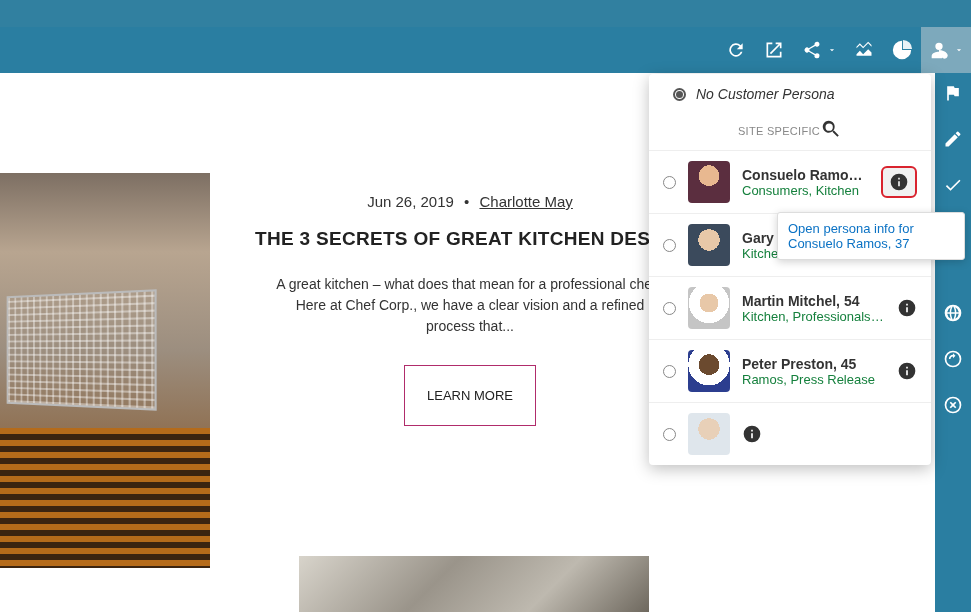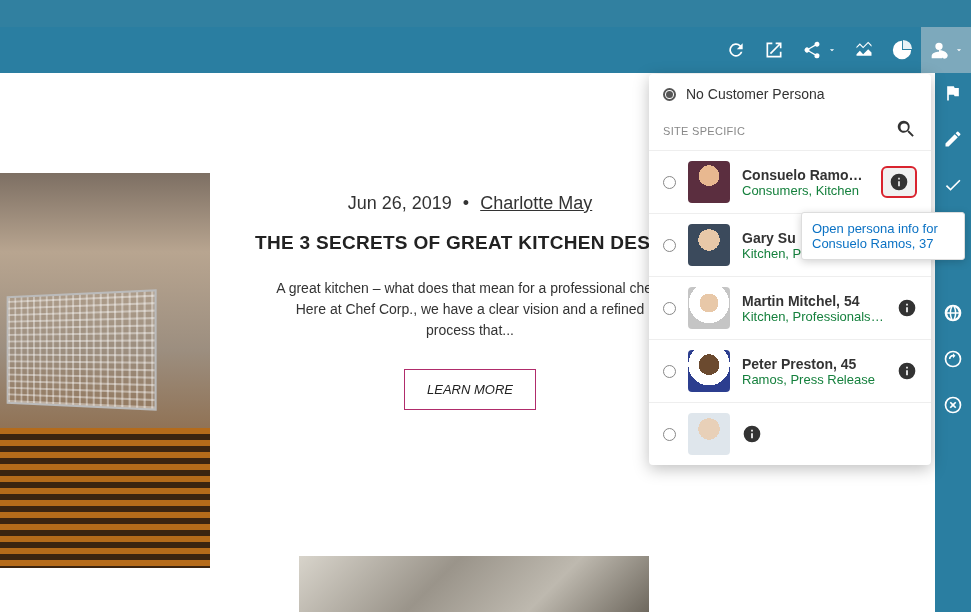--- a/index.html
+++ b/index.html
@@ -18,52 +18,52 @@
 .right-rail { position: absolute; right: 0; top: 73px; width: 36px; bottom: 0; background: #2a7ea1; display: flex; flex-direction: column; align-items: center; padding-top: 10px; gap: 22px; }
 .right-rail svg { fill: #fff; width: 20px; height: 20px; }
 .rail-item { cursor: pointer; }
 
 .content { position: absolute; left: 0; top: 73px; right: 36px; bottom: 0; background: #fff; display: flex; }
 .kitchen-img { width: 210px; height: 395px; margin-top: 100px; background: linear-gradient(180deg, #7d6f63 0%, #b8a590 20%, #9c8e7f 45%, #8d6b4a 70%, #6b4e2f 100%); position: relative; overflow: hidden; }
 .kitchen-img::before { content:""; position:absolute; left:0; top:120px; width:150px; height:110px; background: repeating-linear-gradient(0deg, rgba(255,255,255,0.4) 0 2px, transparent 2px 7px), repeating-linear-gradient(90deg, rgba(255,255,255,0.4) 0 2px, transparent 2px 7px); border:2px solid #bbb; transform: perspective(300px) rotateY(-14deg); }
 .kitchen-img::after { content:""; position:absolute; bottom:0; left:0; right:0; height:140px; background: repeating-linear-gradient(180deg, #b56b1a 0 6px, #3b2410 6px 12px); }
 
 .article { flex: 1; padding: 120px 40px 0 40px; text-align: center; max-width: 520px; }
-.article-date { font-size: 18px; color: #333; margin-bottom: 18px; }
+.article-date { font-size: 15px; color: #333; margin-bottom: 18px; }
 .article-date .sep { margin: 0 6px; }
 .article-date a { color: #333; text-decoration: underline; }
 .article-title { font-size: 19px; font-weight: bold; letter-spacing: 0.3px; margin-bottom: 24px; color: #222; }
 .article-body { font-size: 14px; color: #333; line-height: 1.5; margin-bottom: 28px; padding: 0 20px; }
-.learn-more { display: inline-block; border: 1.5px solid #b02c6b; padding: 12px 22px; font-size: 13px; color: #222; cursor: pointer; font-style: italic; }
+.learn-more { display: inline-block; border: 1.5px solid #b02c6b; padding: 22px 22px; font-size: 13px; color: #222; cursor: pointer; }
 
 .second-img { position: absolute; left: 299px; bottom: 0; width: 350px; height: 56px; background: linear-gradient(135deg, #d8d4cb 0%, #9a948a 40%, #beb9af 70%, #6e685e 100%); }
 
 .persona-dropdown { position: absolute; top: 74px; right: 40px; width: 282px; background: #fff; border-radius: 4px; box-shadow: 0 4px 16px rgba(0,0,0,0.25); z-index: 50; }
-.pd-header { padding: 12px 14px 8px; }
+.pd-header { padding: 12px 24px 8px; font-style: italic; }
 .pd-row-top { display: flex; align-items: center; gap: 10px; }
 .pd-radio-main { width: 13px; height: 13px; border: 2px solid #555; border-radius: 50%; display: inline-flex; align-items: center; justify-content: center; }
 .pd-radio-main .dot { width: 7px; height: 7px; background: #555; border-radius: 50%; }
 .pd-no-persona { font-size: 14px; color: #333; }
-.pd-section { display: flex; align-items: center; justify-content: space-between; padding: 8px 14px 6px; }
+.pd-section { display: flex; align-items: center; justify-content: center; padding: 8px 14px 6px; }
 .pd-section-label { font-size: 11px; color: #888; letter-spacing: 0.3px; }
 .pd-search svg { width: 22px; height: 22px; fill: #333; cursor: pointer; }
 
 .persona-list { }
 .persona-item { display: flex; align-items: center; padding: 10px 14px; border-top: 1px solid #eee; gap: 12px; }
 .persona-item:first-child { border-top: 1px solid #eee; }
 .persona-radio { width: 13px; height: 13px; border: 1.5px solid #888; border-radius: 50%; flex-shrink: 0; cursor: pointer; }
 .persona-avatar { width: 42px; height: 42px; border-radius: 4px; flex-shrink: 0; }
 .persona-text { flex: 1; min-width: 0; }
 .persona-name { font-size: 14px; font-weight: bold; color: #333; white-space: nowrap; overflow: hidden; text-overflow: ellipsis; }
 .persona-tags { font-size: 13px; color: #15803d; white-space: nowrap; overflow: hidden; text-overflow: ellipsis; }
 .persona-info { flex-shrink: 0; cursor: pointer; }
 .persona-info svg { width: 20px; height: 20px; fill: #333; display: block; }
 .persona-info.highlighted { border: 2.5px solid #d9232e; border-radius: 6px; padding: 4px 6px; background: #f1f1f1; }
 
-.tooltip { position: absolute; top: 212px; right: 6px; background: #fff; border: 1px solid #ddd; border-radius: 3px; padding: 8px 10px; font-size: 13px; color: #0b72c4; box-shadow: 0 2px 8px rgba(0,0,0,0.18); z-index: 60; width: 164px; }
+.tooltip { position: absolute; top: 212px; right: 6px; background: #fff; border: 1px solid #ddd; border-radius: 3px; padding: 8px 10px; font-size: 13px; color: #0b72c4; box-shadow: 0 2px 8px rgba(0,0,0,0.18); z-index: 60; width: 188px; }
 
 .av1 { background: radial-gradient(circle at 50% 35%, #e8b890 0 30%, #5b2e3f 30% 100%); }
 .av2 { background: radial-gradient(circle at 50% 38%, #e8c8a8 0 32%, #3b4a5c 32% 100%); }
 .av3 { background: radial-gradient(circle at 50% 38%, #e8c8a8 0 28%, #ffffff 28% 60%, #c5c5c5 60% 100%); }
 .av4 { background: radial-gradient(circle at 50% 35%, #6b4a2f 0 30%, #ffffff 30% 60%, #2c3e8f 60% 100%); }
 .av5 { background: radial-gradient(circle at 50% 38%, #e8d0b8 0 32%, #dfe6ec 32% 100%); }
 </style>
 </head>
 <body>
 

